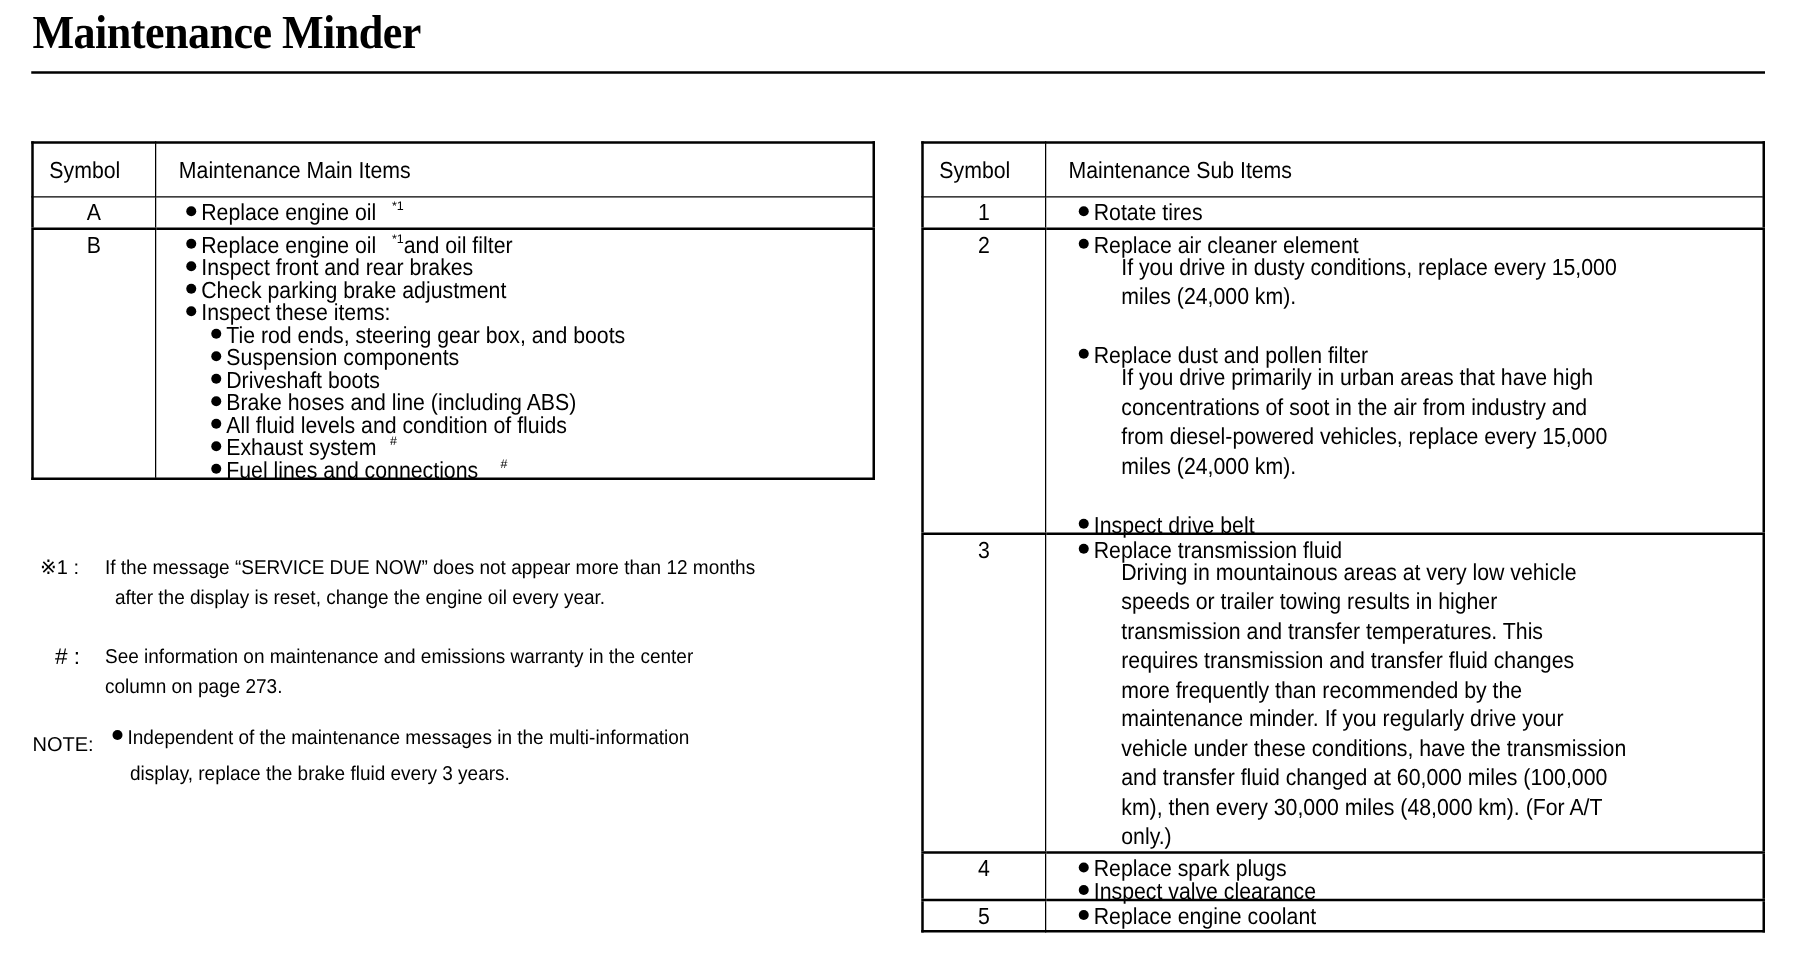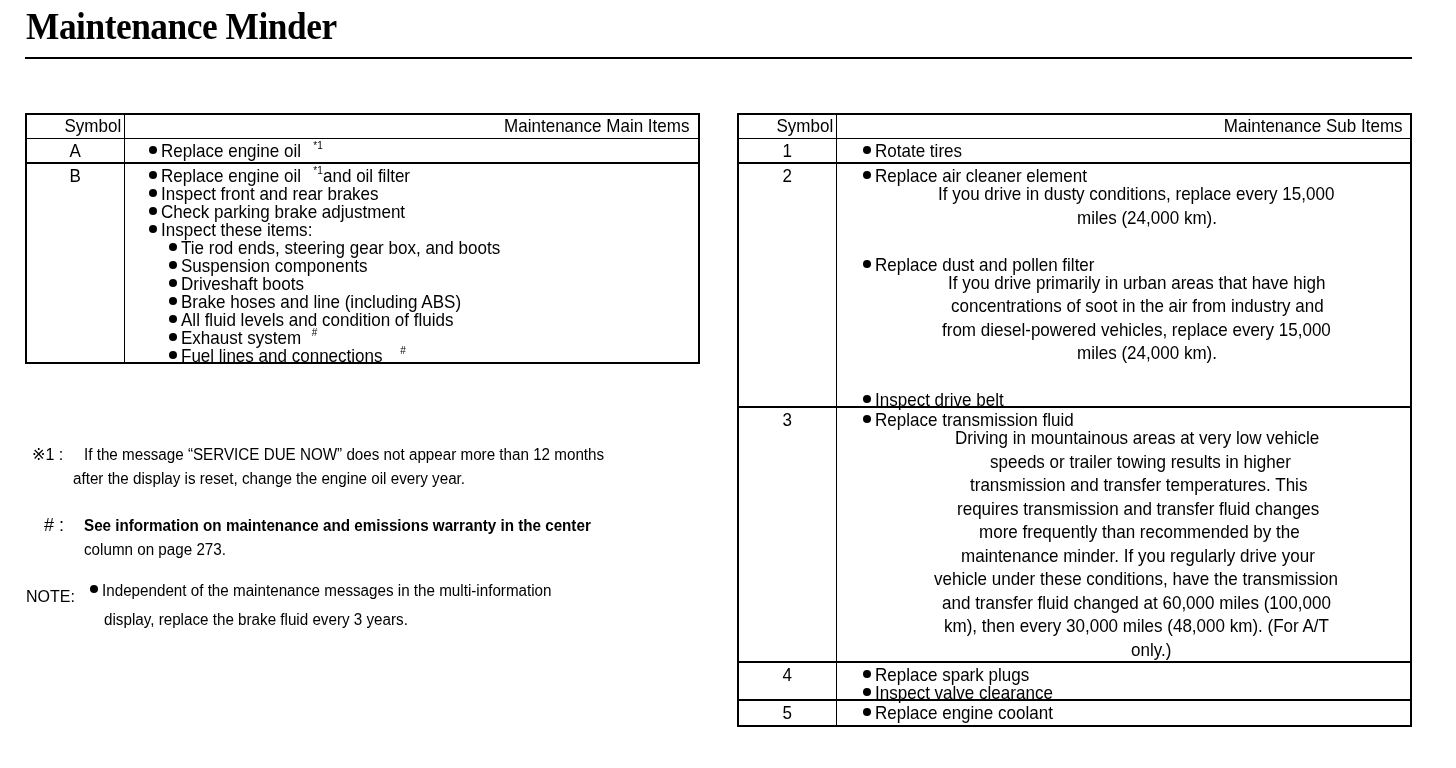--- a/index.html
+++ b/index.html
@@ -14,41 +14,41 @@
     }
     .title-rule { position: absolute; left: 25px; top: 57px; width: 1387px; height: 2px; background: #000; }
 
     table.mm {
       position: absolute; border-collapse: collapse;
       font-family: "Liberation Sans", "DejaVu Sans", sans-serif;
       font-size: 18.5px; line-height: 23.5px;
     }
     table.mm th, table.mm td { border: 1.5px solid #000; vertical-align: top; }
     table.mm { border: 2px solid #000; }
-    table.mm th { font-weight: normal; text-align: right; height: 24px; line-height: 22px; padding: 0; margin-top: 16px; }
+    table.mm th { font-weight: normal; text-align: left; height: 24px; line-height: 22px; padding: 10px; margin-top: 16px; }
     table.mm td.sym { text-align: center; padding-top: 0; }
     table.mm tr.grp td { border-top: 2px solid #000; }
     .txt { display: inline-block; transform: scaleX(0.92); transform-origin: left center; white-space: nowrap; }
     .sym .txt { transform-origin: center center; }
     th .txt { transform-origin: center center; }
 
     #main-table { left: 25px; top: 113px; width: 675px; }
     #main-table col.c1 { width: 99px; }
     #main-table col.c2 { width: 576px; }
 
     #sub-table { left: 737px; top: 113px; width: 675px; }
     #sub-table col.c1 { width: 99px; }
     #sub-table col.c2 { width: 576px; }
 
     .item { display: block; height: 18px; white-space: nowrap; }
     .bul { display: inline-block; width: 8px; height: 8px; border-radius: 50%; background: #000; margin-right: 4px; vertical-align: 3px; }
     .lvl1 { padding-left: 24px; }
     .lvl2 { padding-left: 44px; }
     .sub-lvl1 { padding-left: 26px; }
-    .desc { display: block; padding-left: 60px; white-space: nowrap; height: 23.5px; text-align: center; }
+    .desc { display: block; padding-left: 60px; white-space: nowrap; height: 23.5px; }
     .gap { display: block; height: 23.5px; }
     sup { font-size: 10px; vertical-align: 8px; line-height: 0; }
 
     .notes {
       position: absolute; font-family: "Liberation Sans", "DejaVu Sans", sans-serif;
       font-size: 16px; line-height: 23.5px;
     }
     .note-row { position: absolute; white-space: nowrap; }
     .note-row .txt { transform: scaleX(0.95); }
     .fn-mark { position: absolute; white-space: nowrap; }
@@ -158,22 +158,22 @@
         <td>
           <span class="item sub-lvl1"><span class="bul"></span><span class="txt">Replace engine coolant</span></span>
         </td>
       </tr>
     </tbody>
 </table>
 
 <div class="notes" style="left:0;top:0;width:720px;height:768px;">
   <div class="fn-mark" style="left:32px;top:443px;">※1 :</div>
   <div class="note-row" style="left:84px;top:443px;"><span class="txt">If the message “SERVICE DUE NOW” does not appear more than 12 months</span></div>
-  <div class="note-row" style="left:73px;top:467px;"><span class="txt">after the display is reset, change the engine oil every year.</span></div>
+  <div class="note-row" style="left:92px;top:467px;"><span class="txt">after the display is reset, change the engine oil every year.</span></div>
 
   <div class="fn-mark" style="left:44px;top:514px;font-size:18px;"># :</div>
-  <div class="note-row" style="left:84px;top:514px;font-weight:bold;"><span class="txt">See information on maintenance and emissions warranty in the center</span></div>
+  <div class="note-row" style="left:84px;top:514px;"><span class="txt">See information on maintenance and emissions warranty in the center</span></div>
   <div class="note-row" style="left:84px;top:538px;"><span class="txt">column on page 273.</span></div>
 
   <div class="fn-mark" style="left:26px;top:585px;">NOTE:</div>
   <div class="note-row" style="left:90px;top:579px;"><span class="bul"></span><span class="txt">Independent of the maintenance messages in the multi-information</span></div>
   <div class="note-row" style="left:104px;top:608px;text-align:right;"><span class="txt">display, replace the brake fluid every 3 years.</span></div>
 </div>
 
 </body></html>

